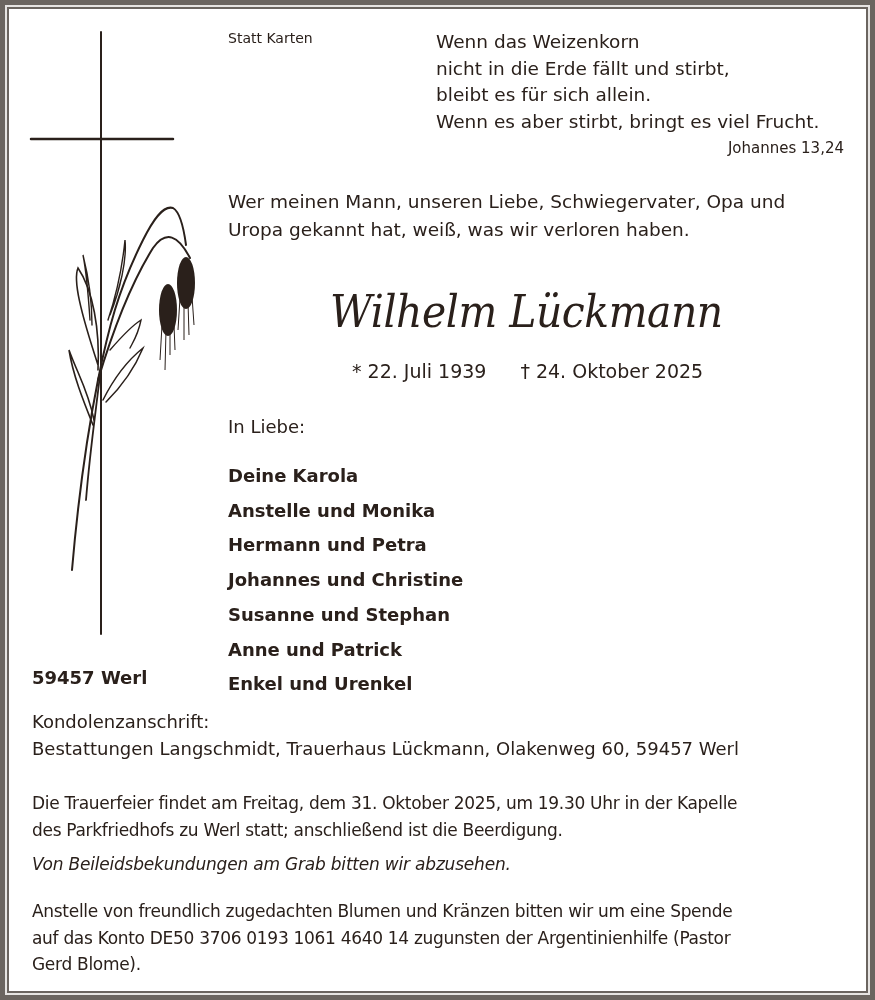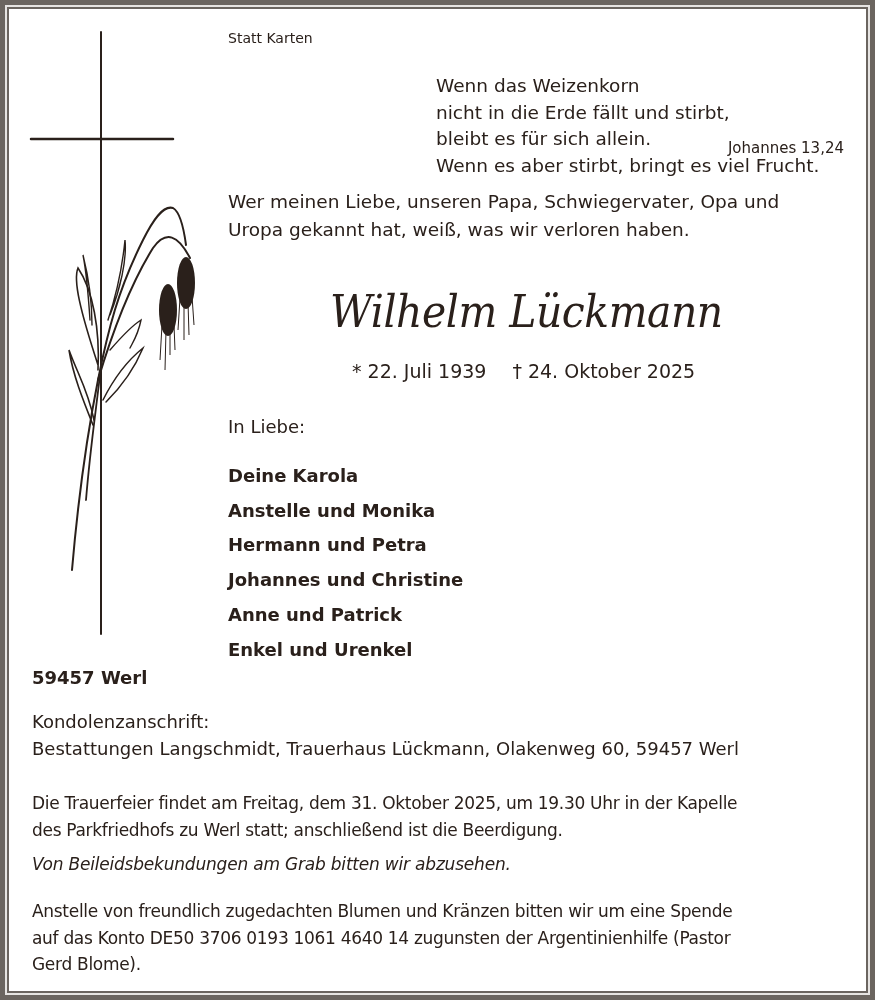--- a/index.html
+++ b/index.html
@@ -6,28 +6,28 @@
   body { width:875px; height:1000px; background:#fff; position:relative; overflow:hidden;
          font-family:"DejaVu Sans", sans-serif; color:#2a201b; }
   .frame-outer { position:absolute; left:0; top:0; width:875px; height:1000px; box-sizing:border-box;
                  border:5px solid #6b6560; }
   .frame-gap { position:absolute; left:5px; top:5px; right:5px; bottom:5px; box-sizing:border-box;
                border:2px solid #e6e4e2; }
   .frame-inner { position:absolute; left:7px; top:7px; right:7px; bottom:7px; box-sizing:border-box;
                  border:2px solid #6b6560; background:#fff; }
   .abs { position:absolute; white-space:nowrap; }
   .statt { left:228px; top:30px; font-size:14px; }
-  .verse { left:436px; top:29px; font-size:18.5px; line-height:26.5px;margin-top:44px; }
+  .verse { left:436px; top:29px; font-size:18.5px; line-height:26.5px; }
   .verse div { white-space:nowrap; }
   .verse-ref { right:31px; top:139px; font-size:15px; }
   .intro { left:228px; top:188px; font-size:18.5px; line-height:28px; }
   .name { left:330px; top:286px; font-family:"DejaVu Serif", serif; font-style:italic; font-size:44px;
           letter-spacing:-0.5px; transform:scaleX(0.93); transform-origin:left top; }
   .dates { left:352px; top:360px; font-size:19px; }
-  .dates span + span { margin-left:26px; }
+  .dates span + span { margin-left:34px; }
   .liebe { left:228px; top:416px; font-size:18px; }
   .family { left:228px; top:455px; font-size:18px; font-weight:bold; line-height:26.7px; }
   .family div { white-space:nowrap;margin-top:8px; }
   .city { left:32px; top:667px; font-size:18px; font-weight:bold; }
   .kond { left:32px; top:708px; font-size:18px; line-height:27px; }
   .p1 { left:32px; top:790px; font-size:17px; line-height:26.5px; letter-spacing:-0.3px; }
   .p2 { left:32px; top:854px; font-size:17px; letter-spacing:-0.2px;font-style:italic; }
   .p3 { left:32px; top:898px; font-size:17px; line-height:26.5px; letter-spacing:-0.3px; }
   .art { position:absolute; left:28px; top:30px; }
 </style>
@@ -66,37 +66,38 @@
 
 <div class="abs verse">
   <div>Wenn das Weizenkorn</div>
   <div>nicht in die Erde fällt und stirbt,</div>
   <div>bleibt es für sich allein.</div>
   <div>Wenn es aber stirbt, bringt es viel Frucht.</div>
 </div>
 <div class="abs verse-ref">Johannes 13,24</div>
 
 <div class="abs intro">
-  <div>Wer meinen Liebe, unseren Papa, Schwiegervater, Opa und</div>
+  <div>Wer meinen Mann, unseren Liebe, Schwiegervater, Opa und</div>
   <div>Uropa gekannt hat, weiß, was wir verloren haben.</div>
 </div>
 
 <div class="abs name">Wilhelm Lückmann</div>
 
 <div class="abs dates">
   <span>* 22. Juli 1939</span><span>† 24. Oktober 2025</span>
 </div>
 
 <div class="abs liebe">In Liebe:</div>
 
 <div class="abs family">
   <div>Deine Karola</div>
   <div>Anstelle und Monika</div>
   <div>Hermann und Petra</div>
   <div>Johannes und Christine</div>
+  <div>Susanne und Stephan</div>
   <div>Anne und Patrick</div>
   <div>Enkel und Urenkel</div>
 </div>
 
 <div class="abs city">59457 Werl</div>
 
 <div class="abs kond">
   <div>Kondolenzanschrift:</div>
   <div>Bestattungen Langschmidt, Trauerhaus Lückmann, Olakenweg 60, 59457 Werl</div>
 </div>

